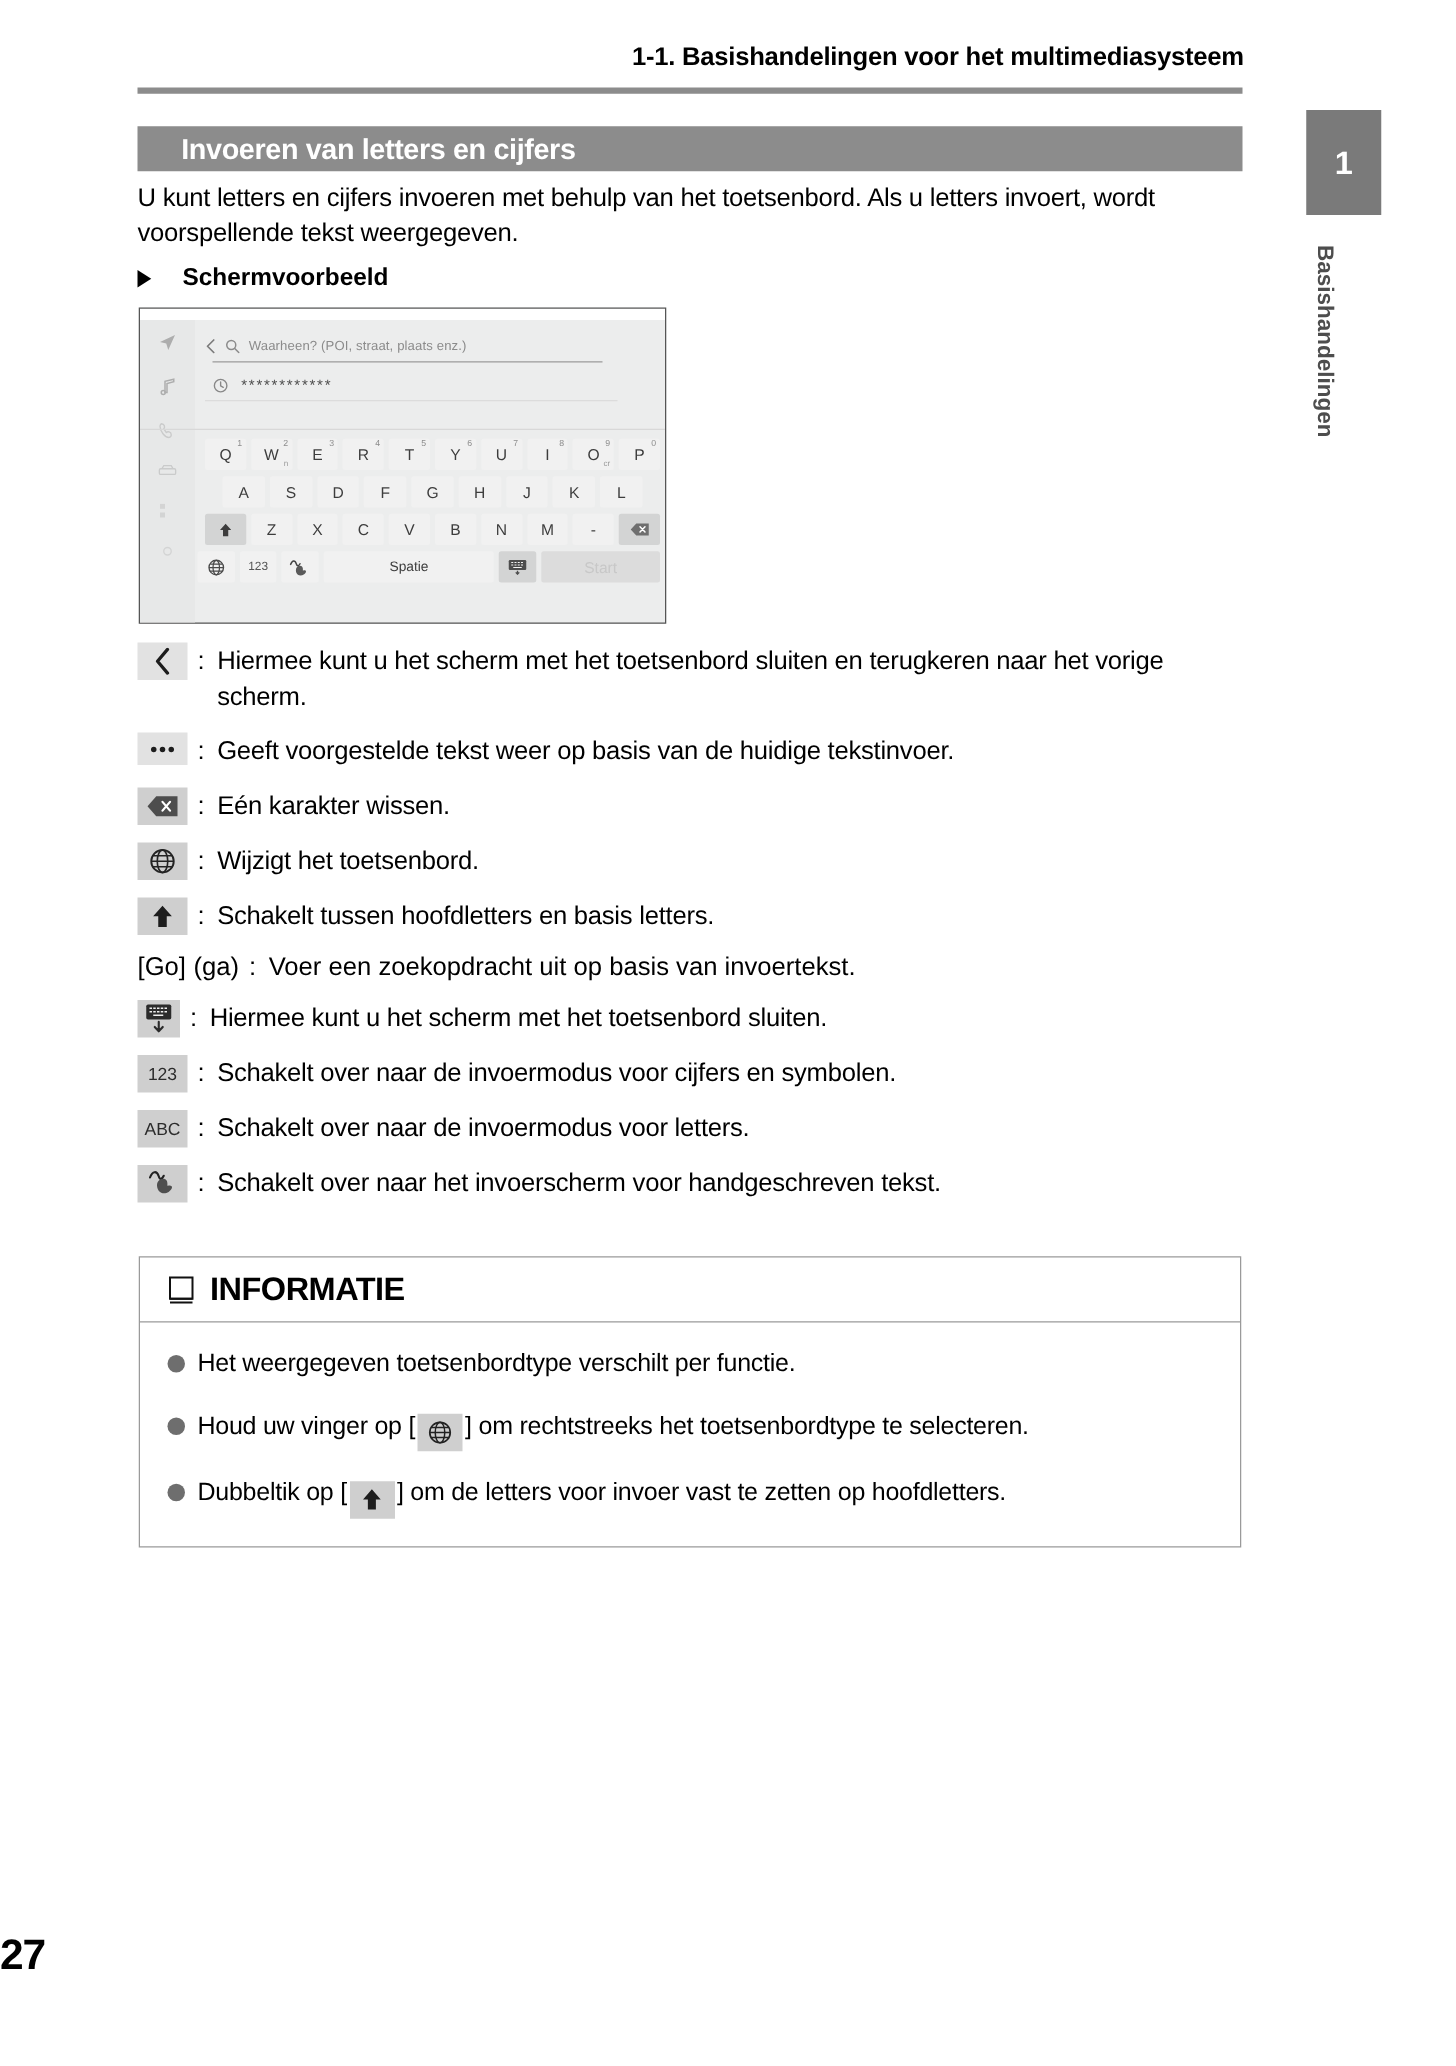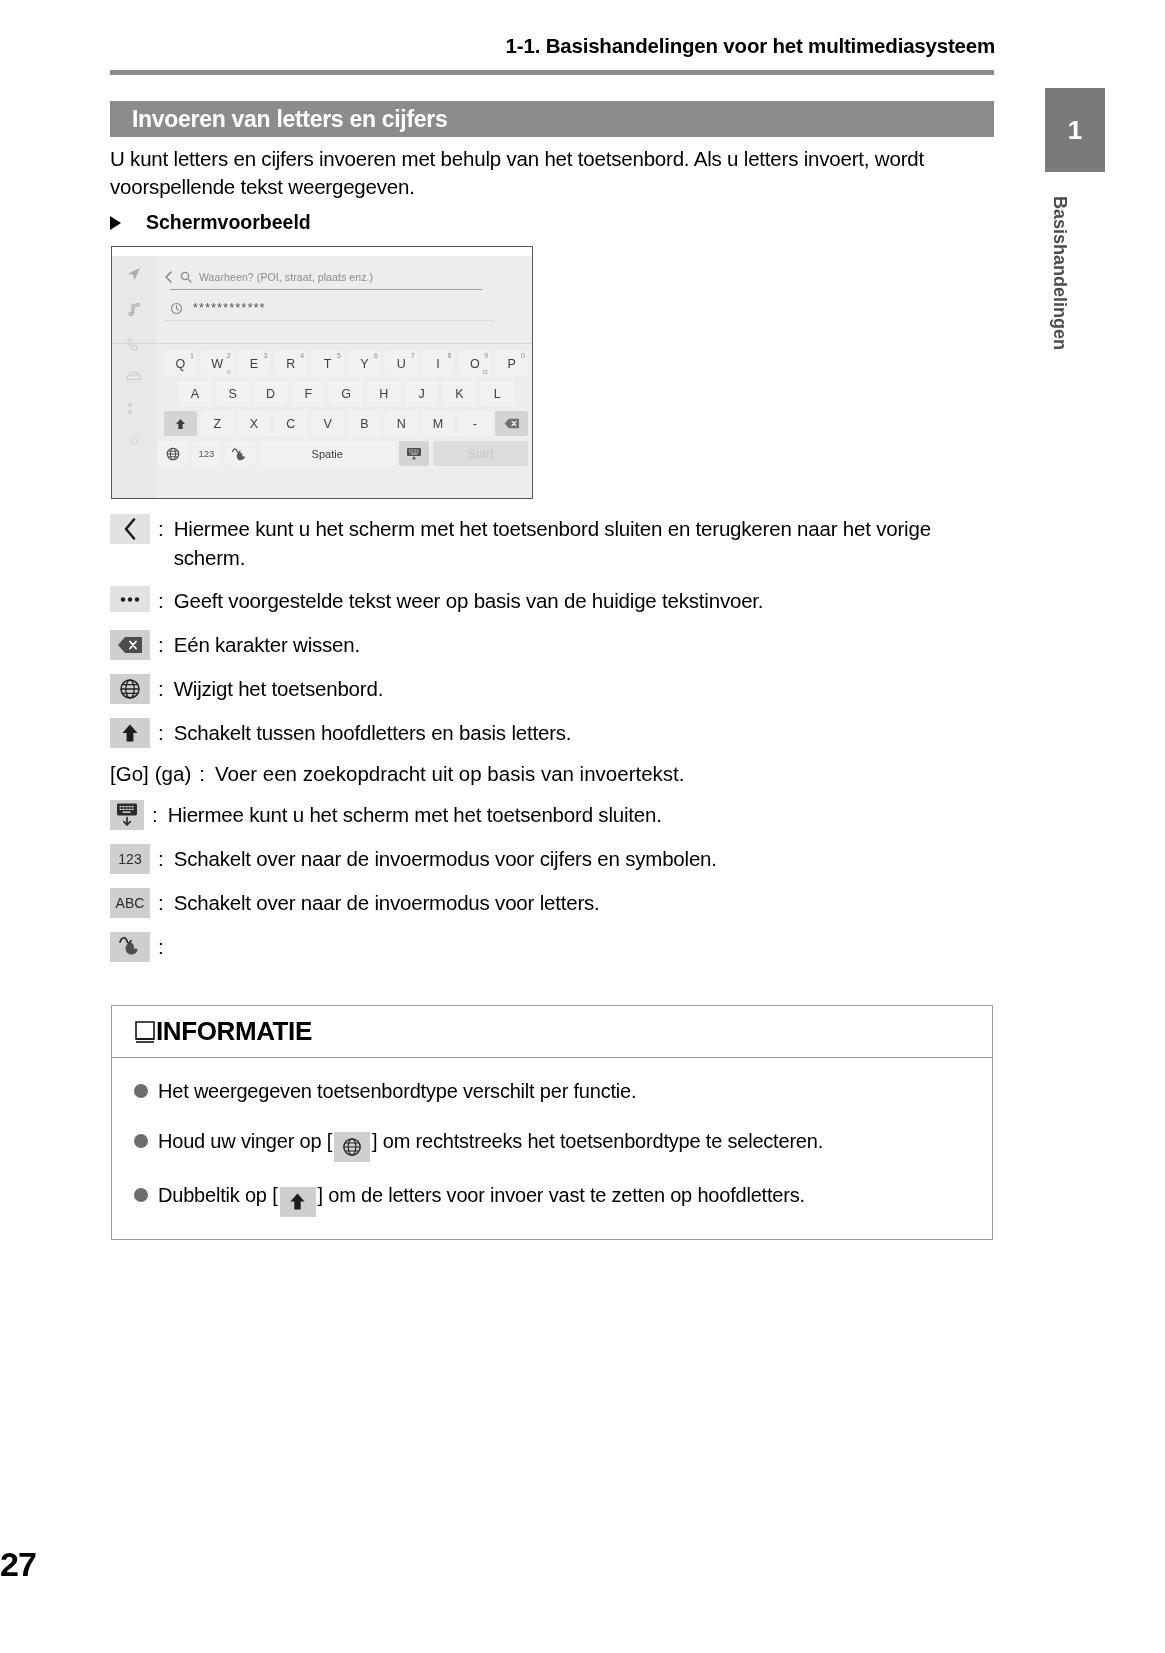--- a/index.html
+++ b/index.html
@@ -43,21 +43,21 @@
     letter-spacing:0px;
     white-space:nowrap;
   }
 
   
   .section-band {
     position:absolute; left:110px; top:101px; width:884px; height:36px;
     background:#8c8c8c;
     color:#fff;
     display:flex; align-items:center;
-    padding-left:22px;
+    padding-left:35px;
     font-size:23px; font-weight:bold; letter-spacing:-0.3px;
   }
 
   .intro {
     position:absolute; left:110px; top:145px; width:880px;
     font-size:20.5px; line-height:28px; letter-spacing:-0.2px;
   }
 
   .sub-head {
     position:absolute; left:110px; top:211px;
@@ -132,21 +132,21 @@
   .go-row { display:flex; align-items:baseline; margin-bottom:14px; }
   .go-key { font-size:20.5px; }
   .go-key b { font-weight:normal; }
 
   
   .info {
     position:absolute; left:111px; top:1005px; width:882px; border:1.3px solid #9a9a9a;
   }
   .info-head {
     height:52px; border-bottom:1.3px solid #9a9a9a;
-    display:flex; align-items:center; padding-left:22px;
+    display:flex; align-items:center; gap:12px; padding-left:22px;
     font-size:26px; font-weight:bold; letter-spacing:-0.4px;
   }
   .book-ico { width:22px; height:24px; position:relative; }
   .info-body { padding:16px 22px 18px 22px; }
   .bullet-row { display:flex; align-items:flex-start; margin-bottom:16px; font-size:20px; line-height:34px; letter-spacing:-0.2px; }
   .bullet-row:last-child { margin-bottom:4px; }
   .dot { flex:0 0 auto; width:14px; height:14px; border-radius:50%; background:#6e6e6e; margin-top:10px; margin-right:10px; }
   .inline-gl {
     display:inline-flex; width:36px; height:30px; background:#cfcfcf;
     align-items:center; justify-content:center; vertical-align:-9px; margin:0 2px;
@@ -460,20 +460,21 @@
     </div>
 
     <div class="dl-item">
       <div class="gl">
         <svg width="26" height="24" viewBox="0 0 26 24">
             <path d="M3 7 C5 1.5 8.5 1.5 10 6 C10.9 9.2 12.6 8.6 14 5.6" fill="none" stroke="#222" stroke-width="1.7" stroke-linecap="round"></path>
             <path d="M13.5 8 c2.4 0 3.4 1.8 3.4 3.5 v2.2 c0 0 2.4-.9 3.4 .3 1 1.2 -.6 3.3 -2.4 4.5 -1.9 1.2 -5 1.6 -6.9 .1 -1.6-1.3 -2.4-3.4 -2.4-5.3 0-2.8 1.9-5.3 4.9-5.3 z" fill="#4f4f4f"></path>
           </svg>
       </div>
       <div class="dl-colon">:</div>
+      <div class="dl-text">Schakelt over naar het invoerscherm voor handgeschreven tekst.</div>
     </div>
   </div>
 
   <div class="info">
     <div class="info-head">
       <span class="book-ico">
         <svg width="22" height="24" viewBox="0 0 22 24">
             <path d="M2 2 H20 V19 H2 Z" fill="none" stroke="#111" stroke-width="1.6"></path>
             <path d="M2 19 H20" stroke="#111" stroke-width="1.6"></path>
             <path d="M2 22 H20" stroke="#111" stroke-width="1.6"></path>

